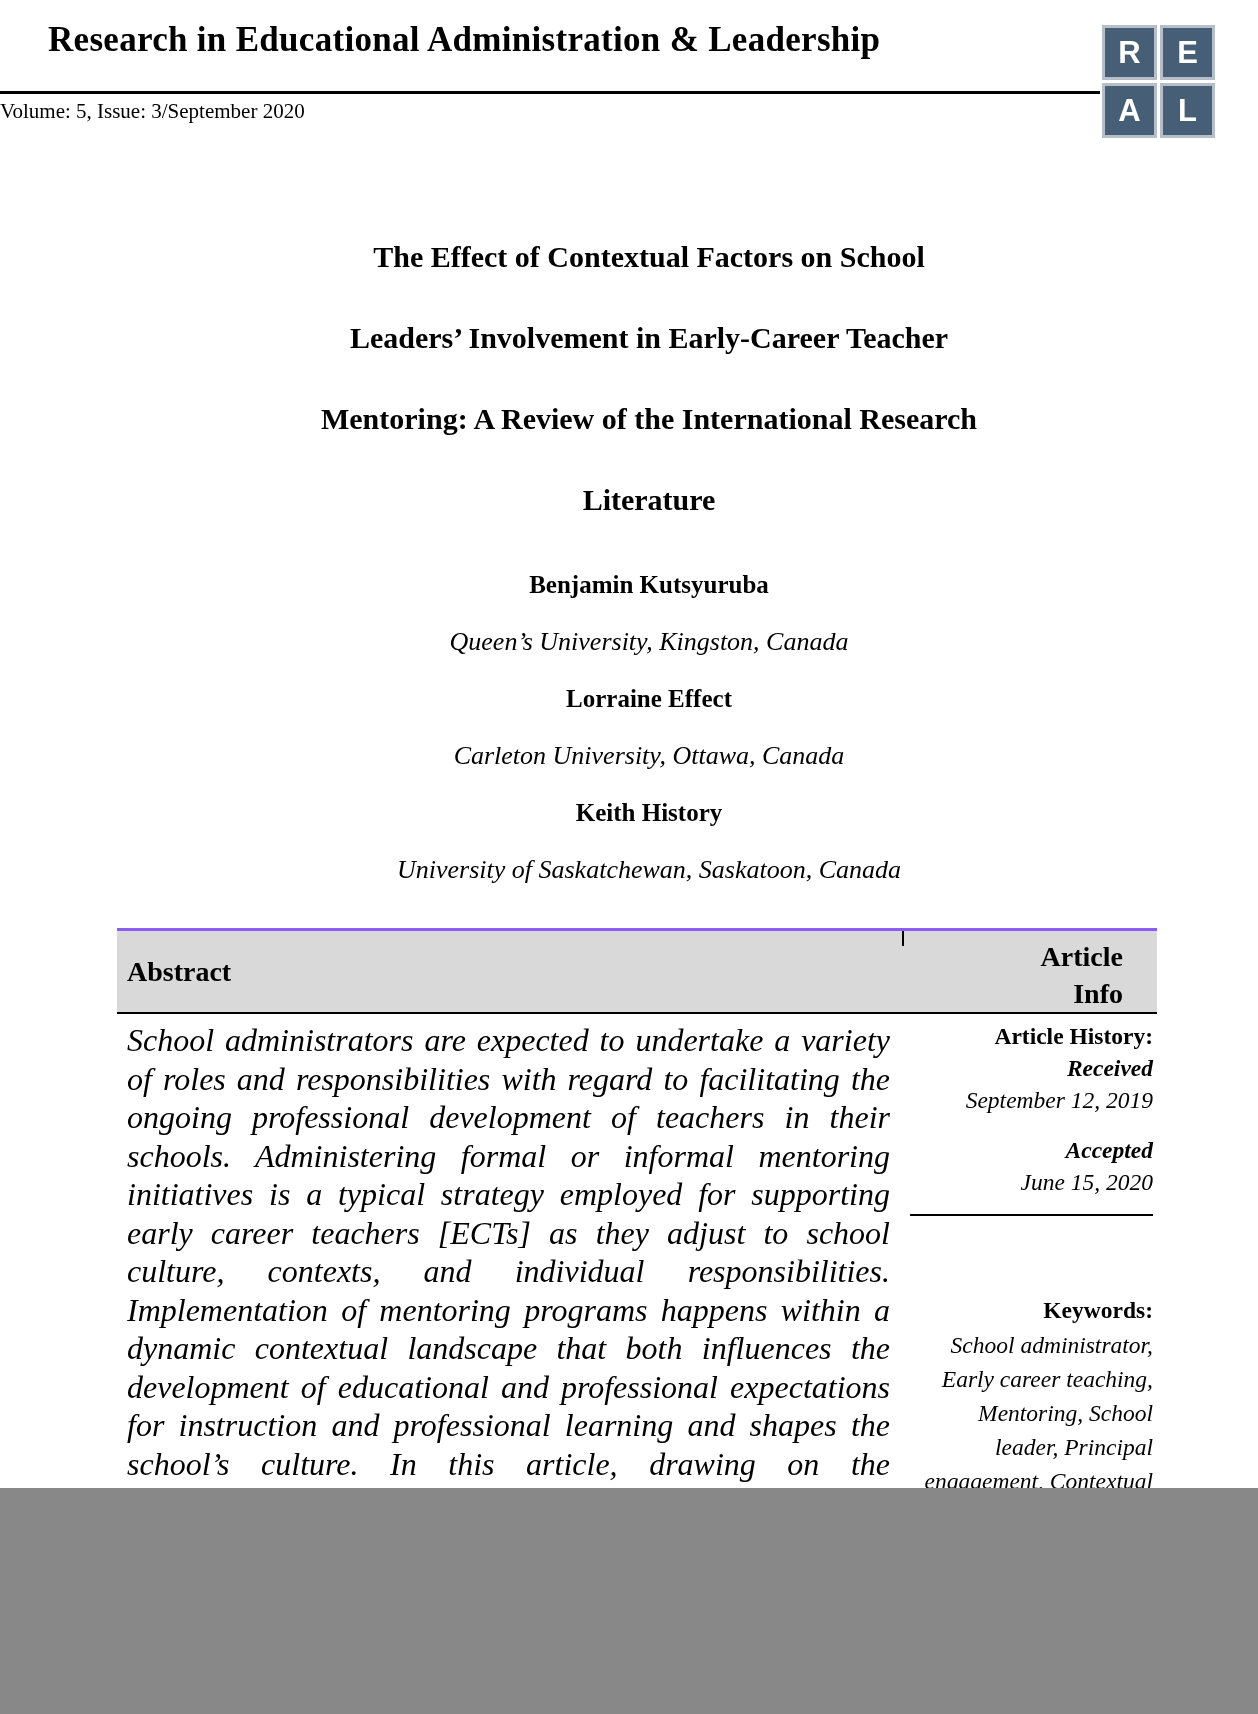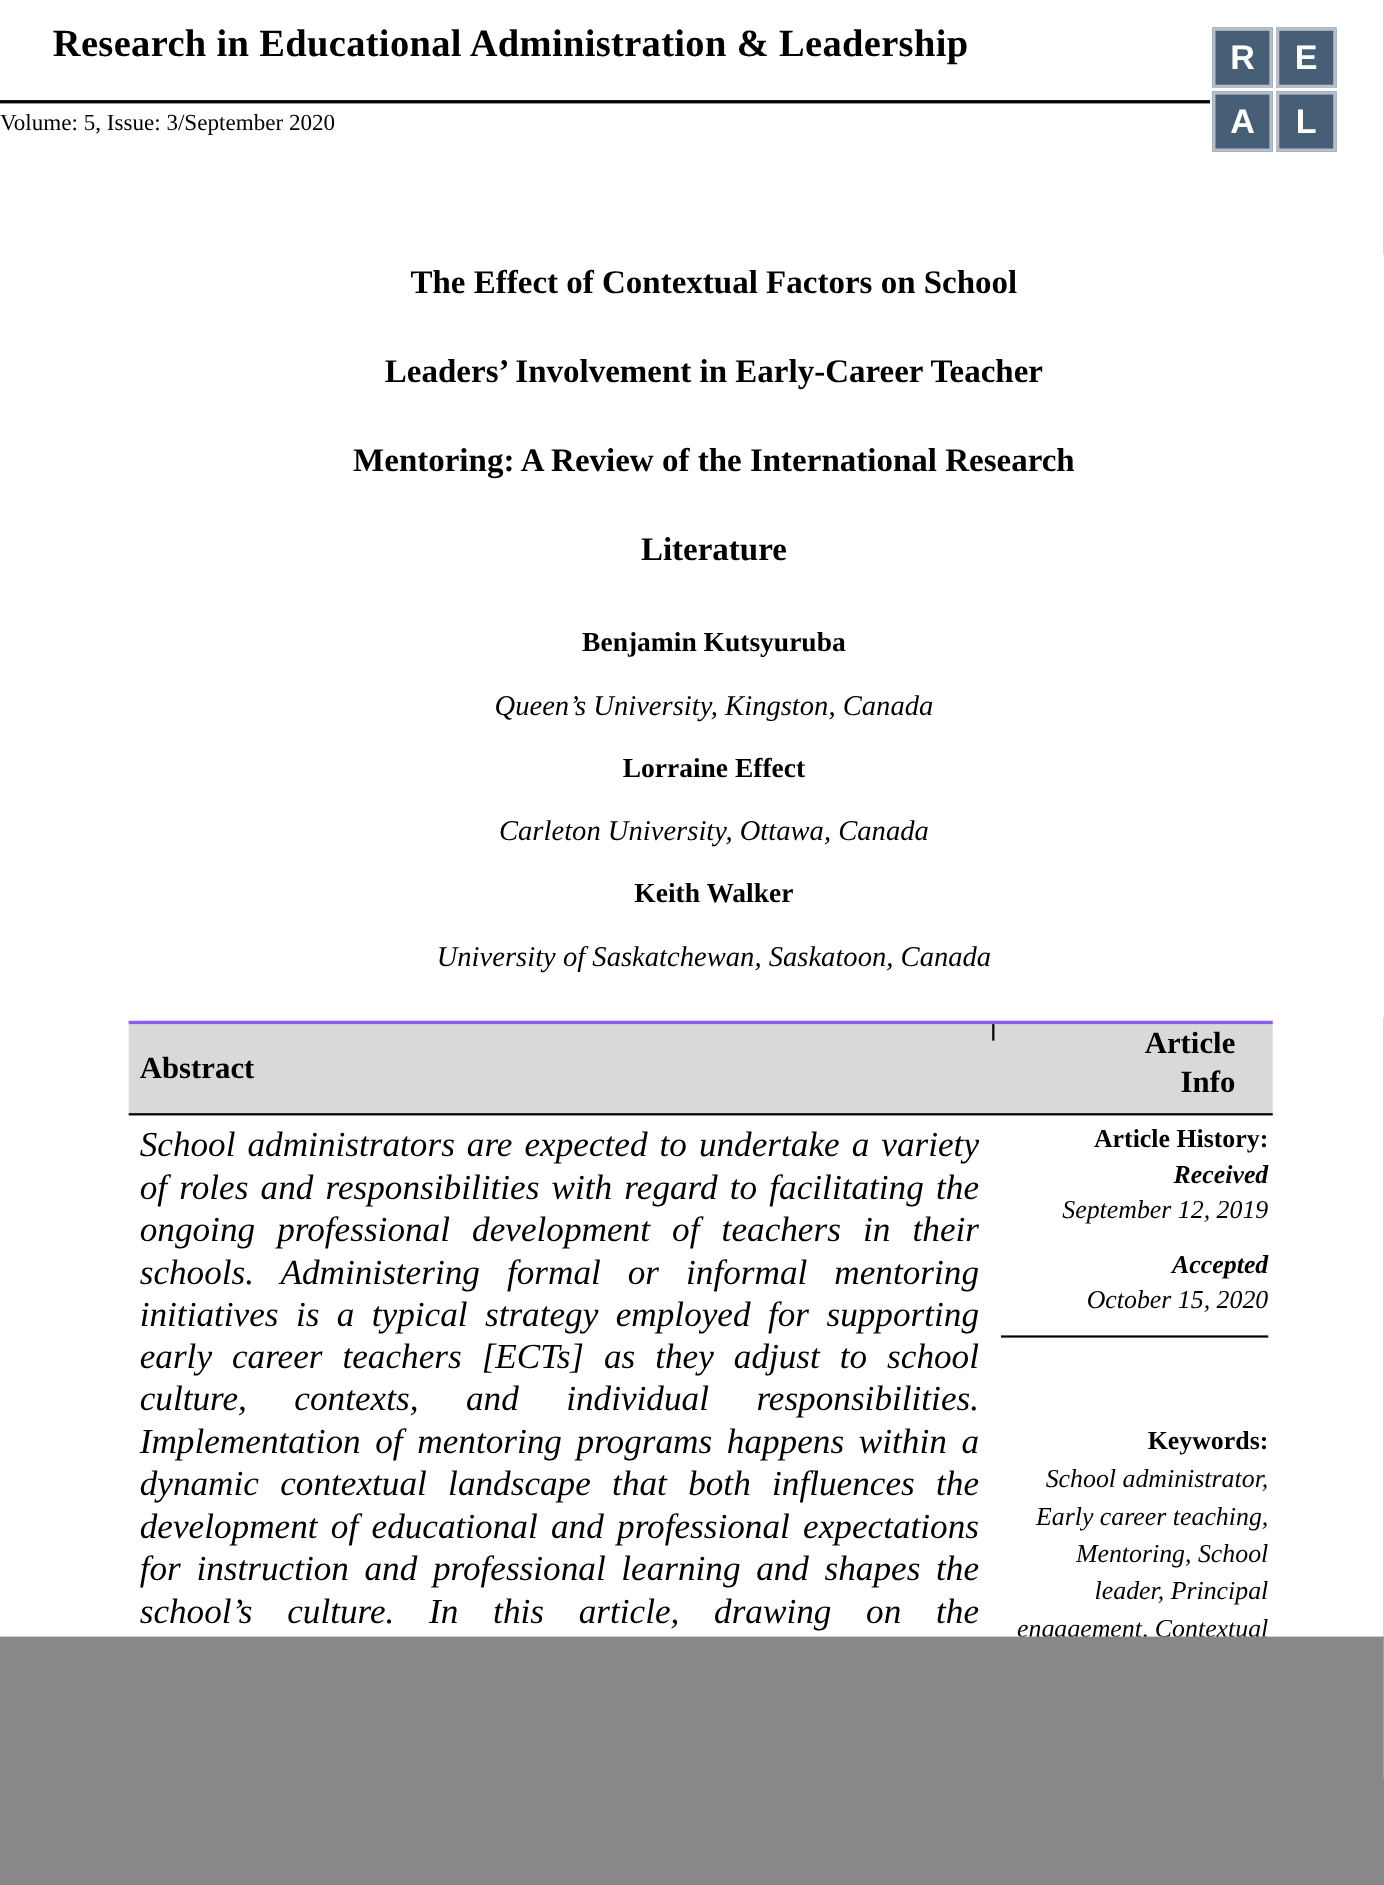--- a/index.html
+++ b/index.html
@@ -115,21 +115,21 @@
     width: 785px;
     display: flex;
     align-items: center;
     padding-left: 10px;
     font-size: 28px;
     font-weight: 700;
   }
   .thead-right {
     flex: 1;
     display: flex;
-    align-items: flex-start;
+    align-items: flex-end;
     justify-content: flex-end;
     padding-right: 34px;
     font-size: 28px;
     font-weight: 700;
   }
   .thead-right .wrap-narrow {
     display: inline-block;
     width: 110px;
     text-align: right;
     line-height: 1.3;
@@ -194,21 +194,21 @@
     <div class="title-line">Leaders’ Involvement in Early-Career Teacher</div>
     <div class="title-line">Mentoring: A Review of the International Research</div>
     <div class="title-line">Literature</div>
   </div>
 
   <div class="authors-block">
     <div class="author-name">Benjamin Kutsyuruba</div>
     <div class="author-affiliation">Queen’s University, Kingston, Canada</div>
     <div class="author-name">Lorraine Effect</div>
     <div class="author-affiliation">Carleton University, Ottawa, Canada</div>
-    <div class="author-name">Keith Walker</div>
+    <div class="author-name">Keith History</div>
     <div class="author-affiliation">University of Saskatchewan, Saskatoon, Canada</div>
   </div>
 
   <div class="abs-table">
 
     <div class="abs-thead">
       <div class="thead-left">Abstract</div>
       <div class="thead-right">
         <span class="wrap-narrow">Article Info</span>
       </div>
@@ -217,21 +217,21 @@
 
     <div class="abs-tbody">
       <div class="abstract-cell">School administrators are expected to undertake a variety of roles and responsibilities with regard to facilitating the ongoing professional development of teachers in their schools. Administering formal or informal mentoring initiatives is a typical strategy employed for supporting early career teachers [ECTs] as they adjust to school culture, contexts, and individual responsibilities. Implementation of mentoring programs happens within a dynamic contextual landscape that both influences the development of educational and professional expectations for instruction and professional learning and shapes the school’s culture. In this article, drawing on the international multi-factor systematic review of research literature, we sought to establish how contextual factors, such as culture, political systems, social practices and organizational structures, influence the early career teaching and describe the implications of these contextual factors for</div>
       <div class="cell-gap"></div>
       <div class="info-cell">
         <div class="history-label">Article History:</div>
         <div class="received-label">Received</div>
         <div class="received-date">September 12, 2019</div>
         <div class="accepted-group">
           <div class="accepted-label">Accepted</div>
-          <div class="accepted-date">October 15, 2020</div>
+          <div class="accepted-date">June 15, 2020</div>
         </div>
         <hr class="info-rule">
         <div class="keywords-label">Keywords:</div>
         <div class="keywords-text">School administrator, Early career teaching, Mentoring, School leader, Principal engagement, Contextual factors.</div>
       </div>
     </div>
 
   </div>
 </div>
 

